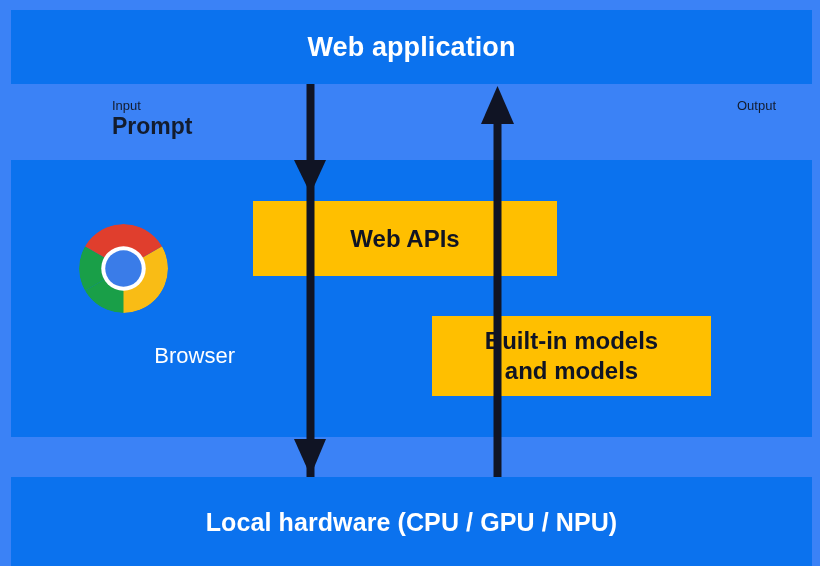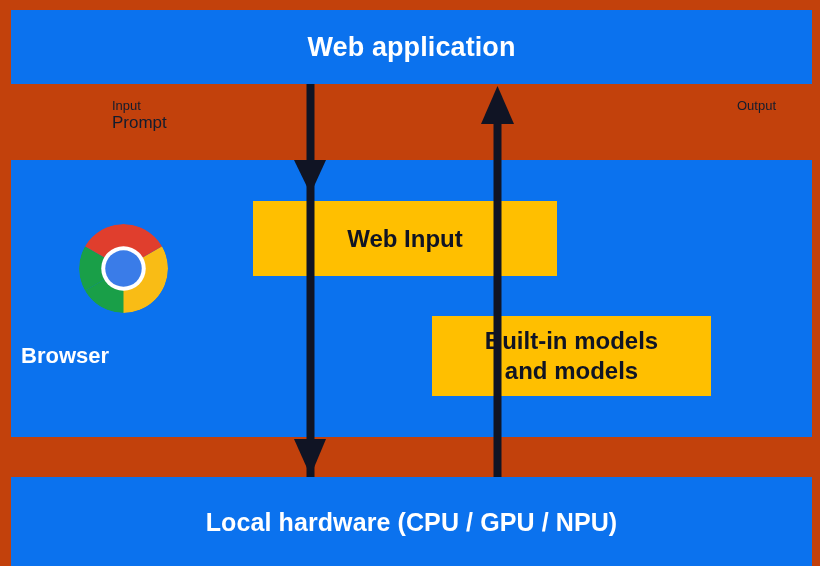--- a/index.html
+++ b/index.html
@@ -7,21 +7,21 @@
     padding: 0;
     background: #ffffff;
   }
   body {
     font-family: "Liberation Sans", sans-serif;
   }
   #stage {
     position: relative;
     width: 820px;
     height: 566px;
-    background: #c2410c;
+    background: #3b82f6;
     overflow: hidden;
   }
 
   
   .banner {
     position: absolute;
     background: #0b72ee;
     display: flex;
     align-items: center;
     justify-content: center;
@@ -66,22 +66,22 @@
     position: absolute;
     color: #131c2e;
     line-height: 1.18;
   }
   .flow-label .kind {
     font-size: 13px;
     font-weight: normal;
     display: block;
   }
   .flow-label .value {
-    font-size: 17px;
-    font-weight: normal;
+    font-size: 23px;
+    font-weight: bold;
     display: block;
   }
   #input-label {
     left: 112px;
     top: 98px;
     text-align: left;
   }
   #output-label {
     right: 44px;
     top: 98px;
@@ -113,25 +113,24 @@
     left: 79px;
     top: 224px;
     width: 89px;
     height: 89px;
   }
   #browser-caption {
     position: absolute;
     left: 11px;
     top: 343px;
     width: 224px;
-    text-align: left;
+    text-align: right;
     color: #ffffff;
     font-size: 22px;
-    font-weight: bold;
-    padding-left: 10px;
+    font-weight: normal;
   }
 
   
   .yellow-box {
     position: absolute;
     background: #ffbf00;
     display: flex;
     align-items: center;
     justify-content: center;
     text-align: center;
@@ -191,21 +190,21 @@
       <path d="M50 50 L6.7 25 A50 50 0 0 1 93.3 25 Z" fill="#e03e2d"></path>
 
       <circle cx="50" cy="50" r="25" fill="#ffffff"></circle>
       <circle cx="50" cy="50" r="20.5" fill="#3a7ce8"></circle>
     </g>
   </svg>
 
   <div id="browser-caption">Browser</div>
 
   <div class="yellow-box" id="web-apis-box">
-    <span class="box-line">Web Input</span>
+    <span class="box-line">Web APIs</span>
   </div>
 
   <div class="yellow-box" id="built-in-models-box">
     <div>
       <span class="box-line">Built-in models</span>
       <span class="box-line">and models</span>
     </div>
   </div>
 
   <svg class="arrow-svg" id="input-arrow" viewBox="0 0 44 394">

